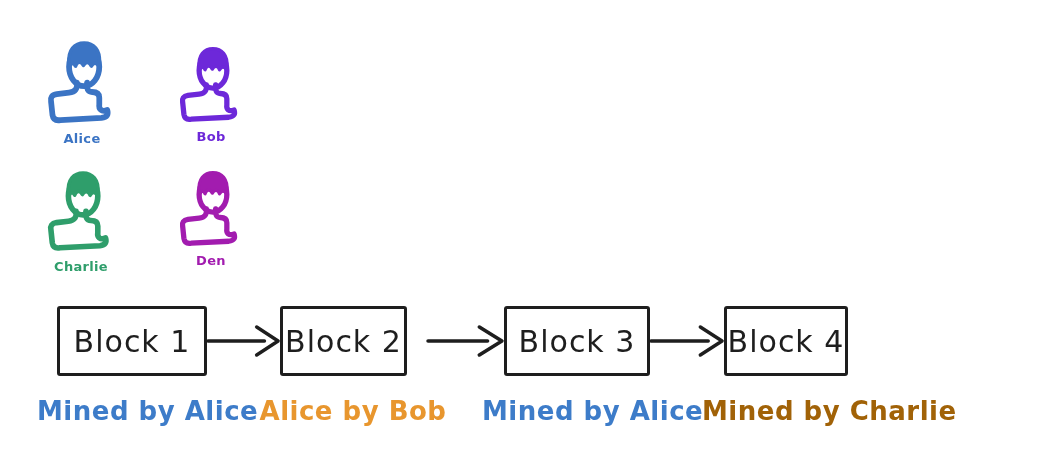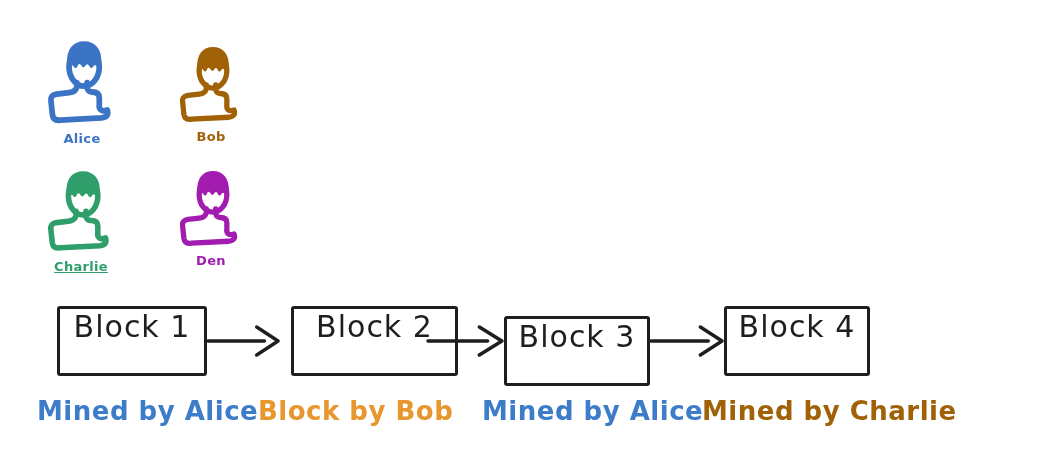--- a/index.html
+++ b/index.html
@@ -24,49 +24,49 @@
   .miner-name {
     font-size: 13px;
     font-weight: 600;
     letter-spacing: 0.3px;
     margin-top: 1px;
     white-space: nowrap;
     text-align: right;
   }
   .m-alice   { left: 46px;  top: 38px;  width: 72px; }
   .m-bob     { left: 178px; top: 44px;  width: 66px; }
-  .m-charlie { left: 46px;  top: 168px; width: 70px; text-decoration: underline; }
+  .m-charlie { left: 46px;  top: 168px; width: 70px; }
   .m-den     { left: 178px; top: 168px; width: 66px; }
   .m-alice   .avatar { width: 72px; }
   .m-bob     .avatar { width: 66px; }
   .m-charlie .avatar { width: 70px; }
   .m-den     .avatar { width: 66px; }
 
   
   .block {
     position: absolute;
     top: 306px;
     height: 70px;
     box-sizing: border-box;
     border: 3px solid #1e1e1e;
     border-radius: 3px;
     background: #ffffff;
     display: flex;
-    align-items: flex-start;
+    align-items: center;
     justify-content: center;
     color: #1e1e1e;
     font-size: 30px;
     font-weight: 500;
     letter-spacing: 1px;
     white-space: nowrap;
   }
   .b1 { left: 57px;  width: 150px; }
-  .b2 { left: 280px; width: 167px; margin-left: 11px; }
-  .b3 { left: 504px; width: 146px; margin-top: 10px; }
-  .b4 { left: 724px; width: 146px; }
+  .b2 { left: 280px; width: 127px; }
+  .b3 { left: 504px; width: 146px; }
+  .b4 { left: 724px; width: 124px; }
 
   
   .arrow { position: absolute; top: 322px; height: 38px; }
   .a1 { left: 206px; width: 76px; }
   .a2 { left: 426px; width: 80px; }
   .a3 { left: 649px; width: 77px; }
   .arrow line, .arrow polyline {
     stroke: #1e1e1e;
     stroke-width: 3.5;
     fill: none;
@@ -120,21 +120,21 @@
 
 <div class="canvas">
 
   <figure class="miner m-alice" style="color: rgb(59, 116, 196);">
     <svg class="avatar" viewBox="0 0 100 128">
         <use href="#person"></use>
       </svg>
     <figcaption class="miner-name">Alice</figcaption>
   </figure>
 
-  <figure class="miner m-bob" style="color: #a16207;">
+  <figure class="miner m-bob" style="color: #6d28d9;">
     <svg class="avatar" viewBox="0 0 100 128">
         <use href="#person"></use>
       </svg>
     <figcaption class="miner-name">Bob</figcaption>
   </figure>
 
   <figure class="miner m-charlie" style="color: rgb(47, 158, 107);">
     <svg class="avatar" viewBox="0 0 100 128">
         <use href="#person"></use>
       </svg>
@@ -167,17 +167,17 @@
   </div>
   <svg class="arrow a3" viewBox="0 0 78 38" preserveAspectRatio="none">
     <line x1="2" y1="19" x2="60" y2="19"></line>
     <polyline points="52,5 74,19 52,33"></polyline>
   </svg>
   <div class="block b4">
     <span>Block 4</span>
   </div>
 
   <div class="mined ml1" style="color: rgb(61, 124, 201);">Mined by Alice</div>
-  <div class="mined ml2" style="color: rgb(232, 150, 46);">Block by Bob</div>
+  <div class="mined ml2" style="color: rgb(232, 150, 46);">Alice by Bob</div>
   <div class="mined ml3" style="color: rgb(61, 124, 201);">Mined by Alice</div>
   <div class="mined ml4" style="color: #a16207;">Mined by Charlie</div>
 
 </div>
 
 </body></html>

